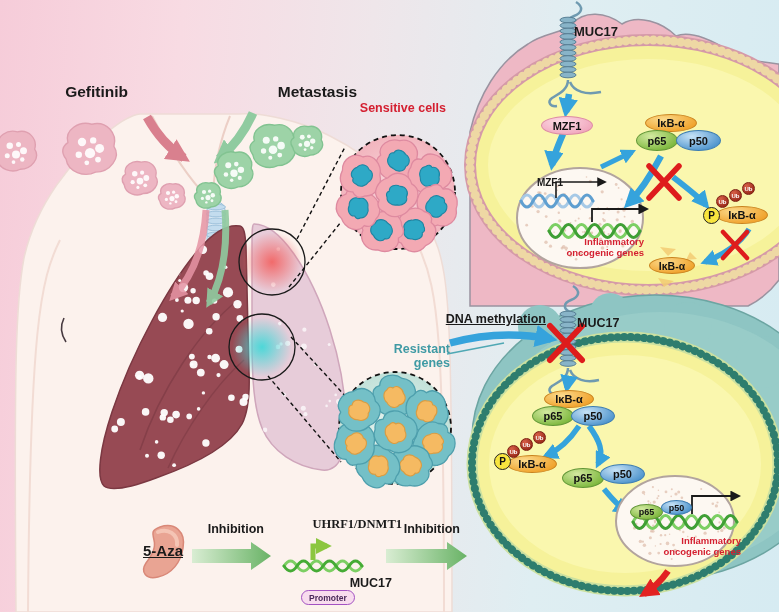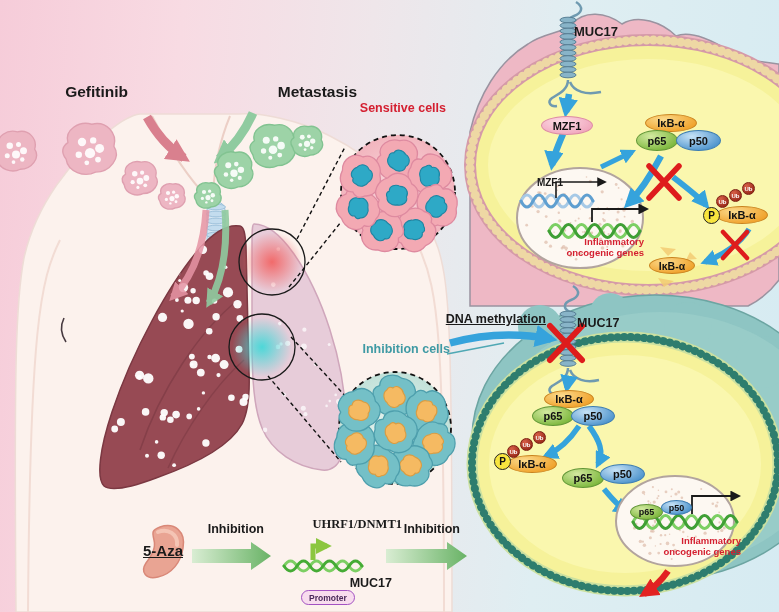--- a/index.html
+++ b/index.html
@@ -656,21 +656,21 @@
     <g id="dna4">
           <path d="M284,566 q6.5,-10 13,0 q6.5,10 13,0 q6.5,-10 13,0 q6.5,10 13,0 q6.5,-10 13,0 q6.5,10 13,0" fill="none" stroke="#7ccf63" stroke-width="3" stroke-linecap="round"></path>
           <path d="M284,566 q6.5,10 13,0 q6.5,-10 13,0 q6.5,10 13,0 q6.5,-10 13,0 q6.5,10 13,0 q6.5,-10 13,0" fill="none" stroke="#45ab35" stroke-width="3" stroke-linecap="round"></path>
         </g>
   </g>
 </svg>
 
 <div class="lbl" style="left:28px;top:83px;width:100px;font-size:15.5px;">Gefitinib</div>
 <div class="lbl" style="left:237px;top:83px;width:120px;font-size:15.5px;">Metastasis</div>
 <div class="lbl red" style="left:356px;top:102px;width:90px;font-size:12.5px;">Sensitive cells</div>
-<div class="lbl teal" style="left:362px;top:343px;width:88px;font-size:12.5px;">Inhibition cells</div>
+<div class="lbl teal" style="left:362px;top:343px;width:88px;font-size:12.5px;">Resistant genes</div>
 
 <div class="lbl" style="left:574px;top:25px;width:60px;font-size:13px;text-align:left;">MUC17</div>
 <div class="oval pinkoval" style="left:541px;top:116px;width:52px;height:19px;font-size:11px;">MZF1</div>
 <div class="lbl" style="left:521px;top:177px;width:42px;font-size:10px;">MZF1</div>
 <div class="lbl red" style="left:520px;top:237px;width:124px;font-size:9.5px;">Inflammatory</div>
 <div class="lbl red" style="left:520px;top:248px;width:124px;font-size:9.5px;">oncogenic genes</div>
 <div class="oval orange" style="left:645px;top:114px;width:52px;height:18px;font-size:11px;">IκB-α</div>
 <div class="oval green" style="left:636px;top:130px;width:42px;height:21px;font-size:11px;">p65</div>
 <div class="oval blue" style="left:676px;top:130px;width:45px;height:21px;font-size:11px;">p50</div>
 <div class="pcirc" style="left:703px;top:207px;width:17px;height:17px;font-size:10px;">P</div>

